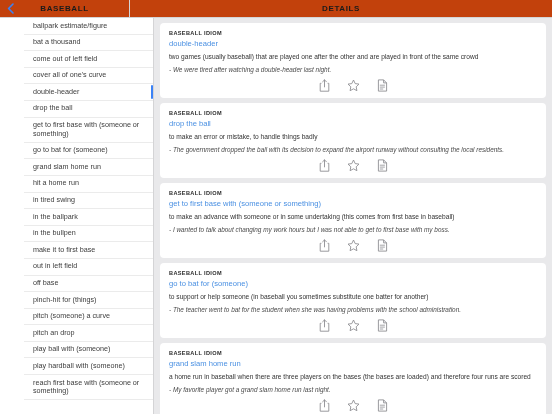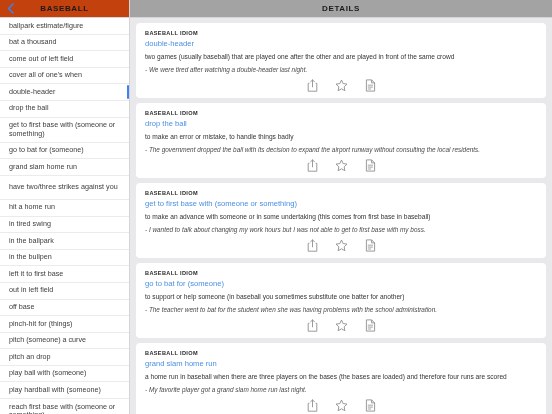--- a/index.html
+++ b/index.html
@@ -20,40 +20,40 @@
   .nav-left {
     width: 130px; flex: 0 0 130px;
     display: flex; align-items: center;
     position: relative;
     border-right: 1px solid #d4d4d6;
     background: #c2410c;
   }
   .nav-right {
     flex: 1 1 auto;
     display: flex; align-items: center; justify-content: center;
-    background: #a3a3a3;
+    background: #c2410c;
   }
   .back-btn {
     position: absolute; left: 7px; top: 0; bottom: 0;
     display: flex; align-items: center;
     cursor: pointer;
   }
   .back-btn svg { display: block; }
   .nav-title {
     width: 100%; text-align: center;
     font-size: 8px; font-weight: bold; letter-spacing: 0.6px;
     color: #1b1b1b;
   }
   .nav-title-detail {
     font-size: 8px; font-weight: bold; letter-spacing: 0.6px;
     color: #1b1b1b;
   }
 
   
-  .body { display: flex; flex: 1 1 auto; min-height: 0; }
+  .body { display: flex; flex: 1 1 auto; min-height: 0; margin-left: 24px; }
 
   
   .sidebar {
     width: 130px; flex: 0 0 130px;
     background: #ffffff;
     border-right: 1px solid #d4d4d6;
     overflow: hidden;
     position: relative;
   }
   .side-list { list-style: none; }
@@ -160,55 +160,52 @@
           <li class="side-item">
             <span>ballpark estimate/figure</span>
           </li>
           <li class="side-item">
             <span>bat a thousand</span>
           </li>
           <li class="side-item">
             <span>come out of left field</span>
           </li>
           <li class="side-item">
-            <span>cover all of one's when</span>
+            <span>cover all of one's curve</span>
           </li>
           <li class="side-item selected">
             <span>double-header</span>
             <span class="sel-bar"></span>
           </li>
           <li class="side-item">
             <span>drop the ball</span>
           </li>
           <li class="side-item two-line">
             <span>get to first base with (someone or something)</span>
           </li>
           <li class="side-item">
             <span>go to bat for (someone)</span>
           </li>
           <li class="side-item">
             <span>grand slam home run</span>
           </li>
-          <li class="side-item two-line">
-            <span>have two/three strikes against you</span>
-          </li>
           <li class="side-item">
             <span>hit a home run</span>
           </li>
           <li class="side-item">
             <span>in tired swing</span>
           </li>
           <li class="side-item">
             <span>in the ballpark</span>
           </li>
           <li class="side-item">
             <span>in the bullpen</span>
           </li>
           <li class="side-item">
-            <span>left it to first base</span>
+            <span>make it to first base</span>
           </li>
           <li class="side-item">
             <span>out in left field</span>
           </li>
           <li class="side-item">
             <span>off base</span>
           </li>
           <li class="side-item">
             <span>pinch-hit for (things)</span>
           </li>

